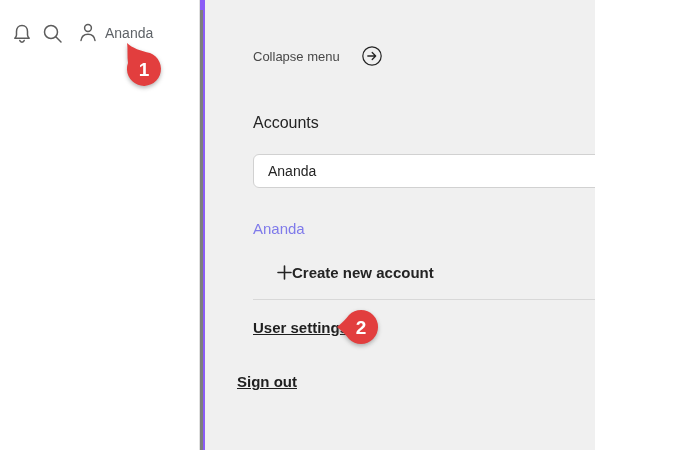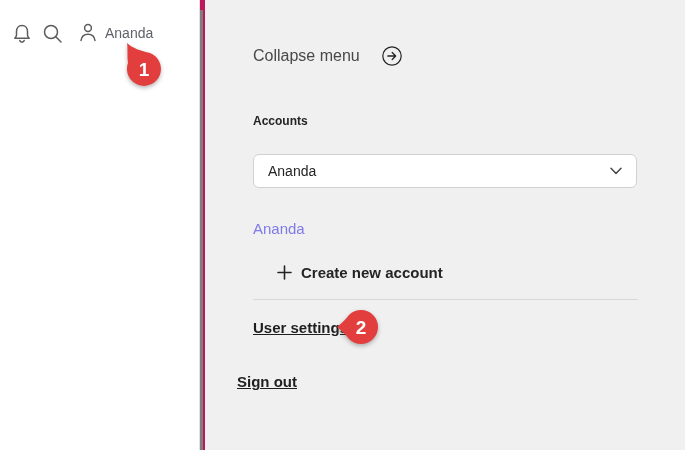--- a/index.html
+++ b/index.html
@@ -1,51 +1,51 @@
 <!DOCTYPE html>
 <html><head>
 <meta charset="utf-8">
 <style>
   * { margin:0; padding:0; box-sizing:border-box; }
   html,body { width:685px; height:450px; }
   body { font-family:"Liberation Sans", sans-serif; background:#fff; }
-  .app { position:relative; width:685px; height:450px; overflow:hidden; background:#be185d; }
+  .app { position:relative; width:595px; height:450px; overflow:hidden; background:#8b5cf6; }
 
   .left-panel { position:absolute; left:0; top:0; width:199px; height:450px; background:#ffffff; }
   .v-line { position:absolute; left:199px; top:0; width:1px; height:450px; background:#e0e0e0; }
   .scrollbar { position:absolute; left:200px; top:10px; width:3px; height:440px; background:#7e7e7e; cursor:default; }
   .right-panel { position:absolute; left:205px; top:0; width:480px; height:450px; background:#f0f0f0; }
 
   button { background:none; border:0; padding:0; font:inherit; cursor:pointer; }
 
   .icon-btn { position:absolute; line-height:0; }
   .btn-bell { left:12px; top:23px; }
   .btn-search { left:42px; top:23px; }
   .profile-btn { position:absolute; left:78px; top:22px; display:flex; align-items:center; gap:7px; line-height:0; }
   .profile-name { font-size:14px; color:#5f6368; line-height:20px; }
 
   .callout { position:absolute; filter:drop-shadow(0 2px 2px rgba(90,90,90,.45)); }
   .callout-1 { left:121px; top:42px; }
   .callout-2 { left:336px; top:308px; }
   .callout text { font-weight:bold; font-size:19px; fill:#ffffff; font-family:"Liberation Sans",sans-serif; }
 
   .collapse-btn { position:absolute; left:48px; top:45px; display:flex; align-items:center; gap:21px; }
-  .collapse-label { font-size:16px; color:#484848; }
+  .collapse-label { font-size:13px; color:#484848; }
 
-  .accounts-heading { position:absolute; left:48px; top:114px; font-size:12px; font-weight:700; color:#242424; }
+  .accounts-heading { position:absolute; left:48px; top:114px; font-size:16px; font-weight:400; color:#242424; }
 
   .selector { position:absolute; left:48px; top:154px; width:384px; height:34px; background:#fff;
               border:1px solid #d1d1d1; border-radius:6px; display:flex; align-items:center;
               padding:0 14px; cursor:pointer; }
   .selector-value { font-size:14px; color:#242424; flex:1; text-align:left; }
   .selector svg { flex:none; }
 
   .account-name { position:absolute; left:48px; top:220px; font-size:15px; color:#7f7aea; }
 
-  .create-btn { position:absolute; left:72px; top:264px; display:flex; align-items:center; gap:9px; }
+  .create-btn { position:absolute; left:72px; top:264px; display:flex; align-items:center; }
   .create-label { font-size:15px; font-weight:bold; color:#242424; }
 
   .hr { position:absolute; left:48px; top:299px; width:385px; height:1px; background:#d8d8d8; }
 
   .link { position:absolute; font-size:15px; font-weight:bold; color:#1f1f1f;
           text-decoration:underline; cursor:pointer; }
   .link-settings { left:48px; top:319px; }
   .link-signout  { left:32px; top:373px; }
 </style>
 </head>

